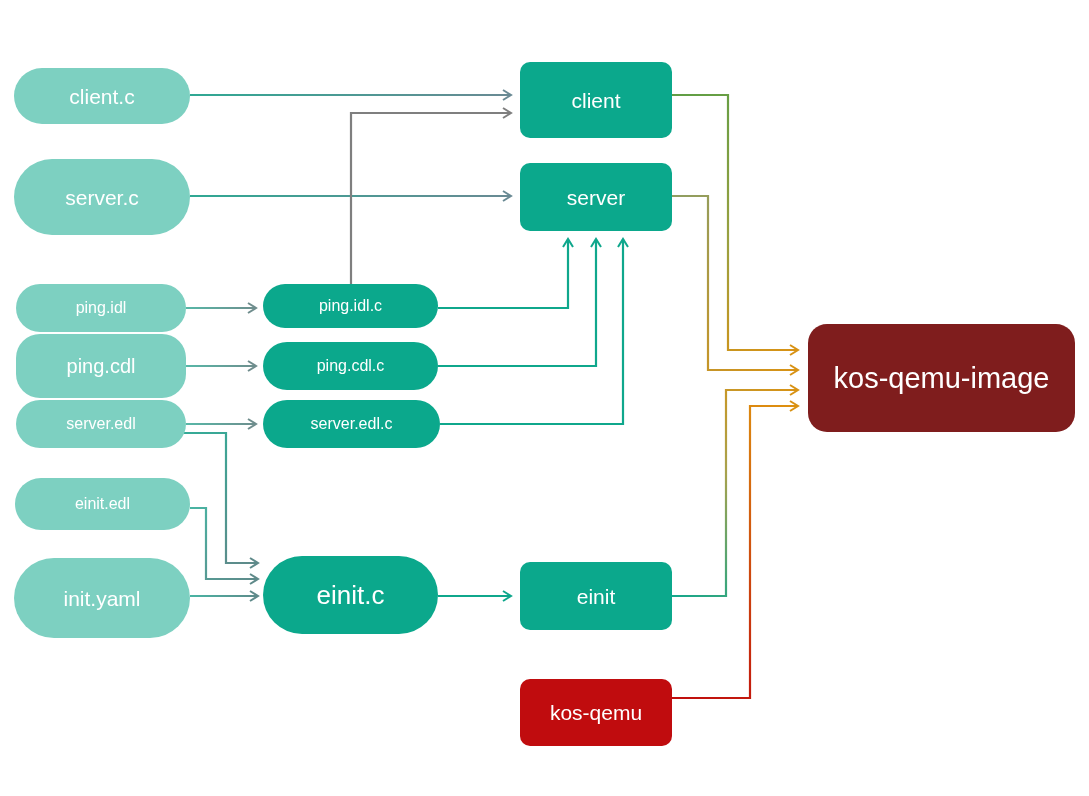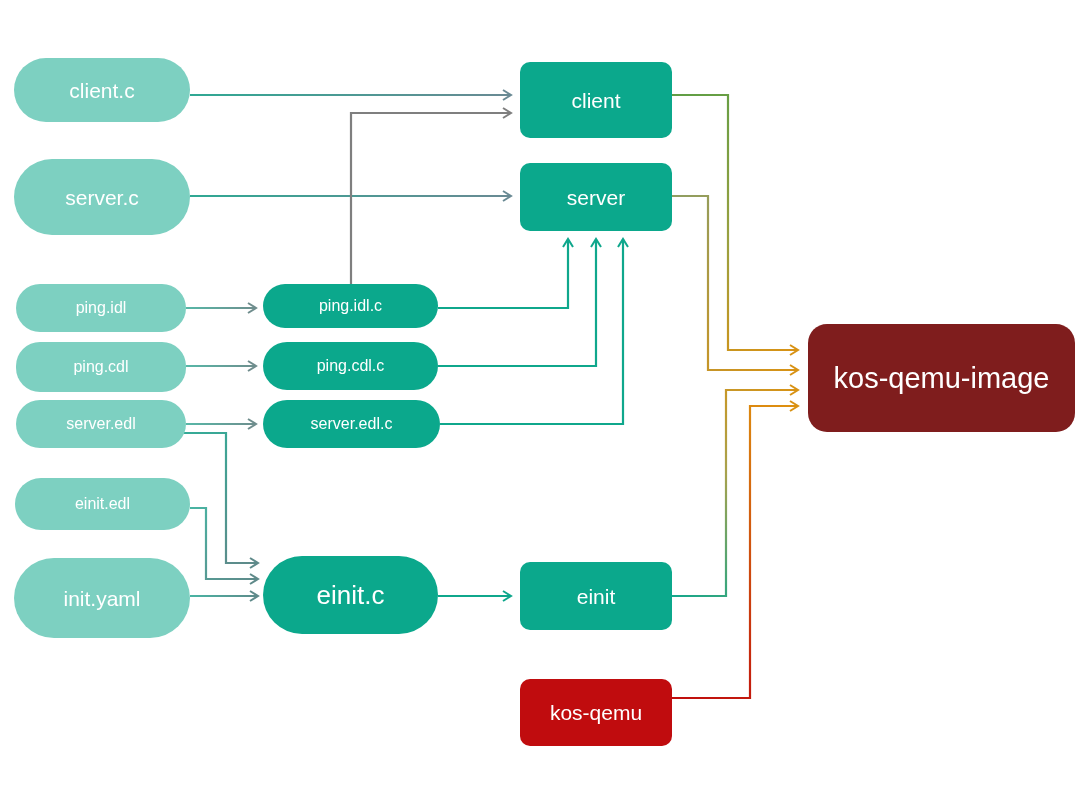--- a/index.html
+++ b/index.html
@@ -19,24 +19,24 @@
     white-space:nowrap;
     line-height:1;
   }
   .pill-light{background:#7dd0c1;}
   .pill-dark{background:#0ba88c;}
   .box-dark{background:#0ba88c;border-radius:10px;}
   .box-red{background:#c00c0e;border-radius:10px;margin-top:14px;}
   .box-orange{background:#7f1d1d;border-radius:19px;}
 
   
-  #n-client-c   {left:14px;  top:58px;  width:176px; height:64px; border-radius:38px; font-size:21px;text-align:right;}
+  #n-client-c   {left:14px;  top:68px;  width:176px; height:56px; border-radius:38px; font-size:21px;text-align:right;}
   #n-server-c   {left:14px;  top:159px; width:176px; height:76px; border-radius:38px; font-size:21px;}
   #n-ping-idl   {left:16px;  top:284px; width:170px; height:48px; border-radius:24px; font-size:16px;}
-  #n-ping-cdl   {left:16px;  top:342px; width:170px; height:50px; border-radius:24px; font-size:16px;}
+  #n-ping-cdl   {left:16px;  top:334px; width:170px; height:64px; border-radius:24px; font-size:20px;}
   #n-server-edl {left:16px;  top:400px; width:170px; height:48px; border-radius:24px; font-size:16px;}
   #n-client-edl {left:15px;  top:478px; width:175px; height:52px; border-radius:26px; font-size:16px;}
   #n-init-yaml  {left:14px;  top:558px; width:176px; height:80px; border-radius:40px; font-size:21px;}
   #n-ping-idl-c {left:263px; top:284px; width:175px; height:44px; border-radius:24px; font-size:16px;}
   #n-ping-cdl-c {left:263px; top:342px; width:175px; height:48px; border-radius:24px; font-size:16px;}
   #n-server-edl-c{left:263px;top:400px; width:177px; height:48px; border-radius:24px; font-size:16px;}
   #n-einit-c    {left:263px; top:556px; width:175px; height:78px; border-radius:39px; font-size:26px;}
   #n-client     {left:520px; top:62px;  width:152px; height:76px; font-size:21px;}
   #n-server     {left:520px; top:163px; width:152px; height:68px; font-size:21px;}
   #n-einit      {left:520px; top:562px; width:152px; height:68px; font-size:21px;}

